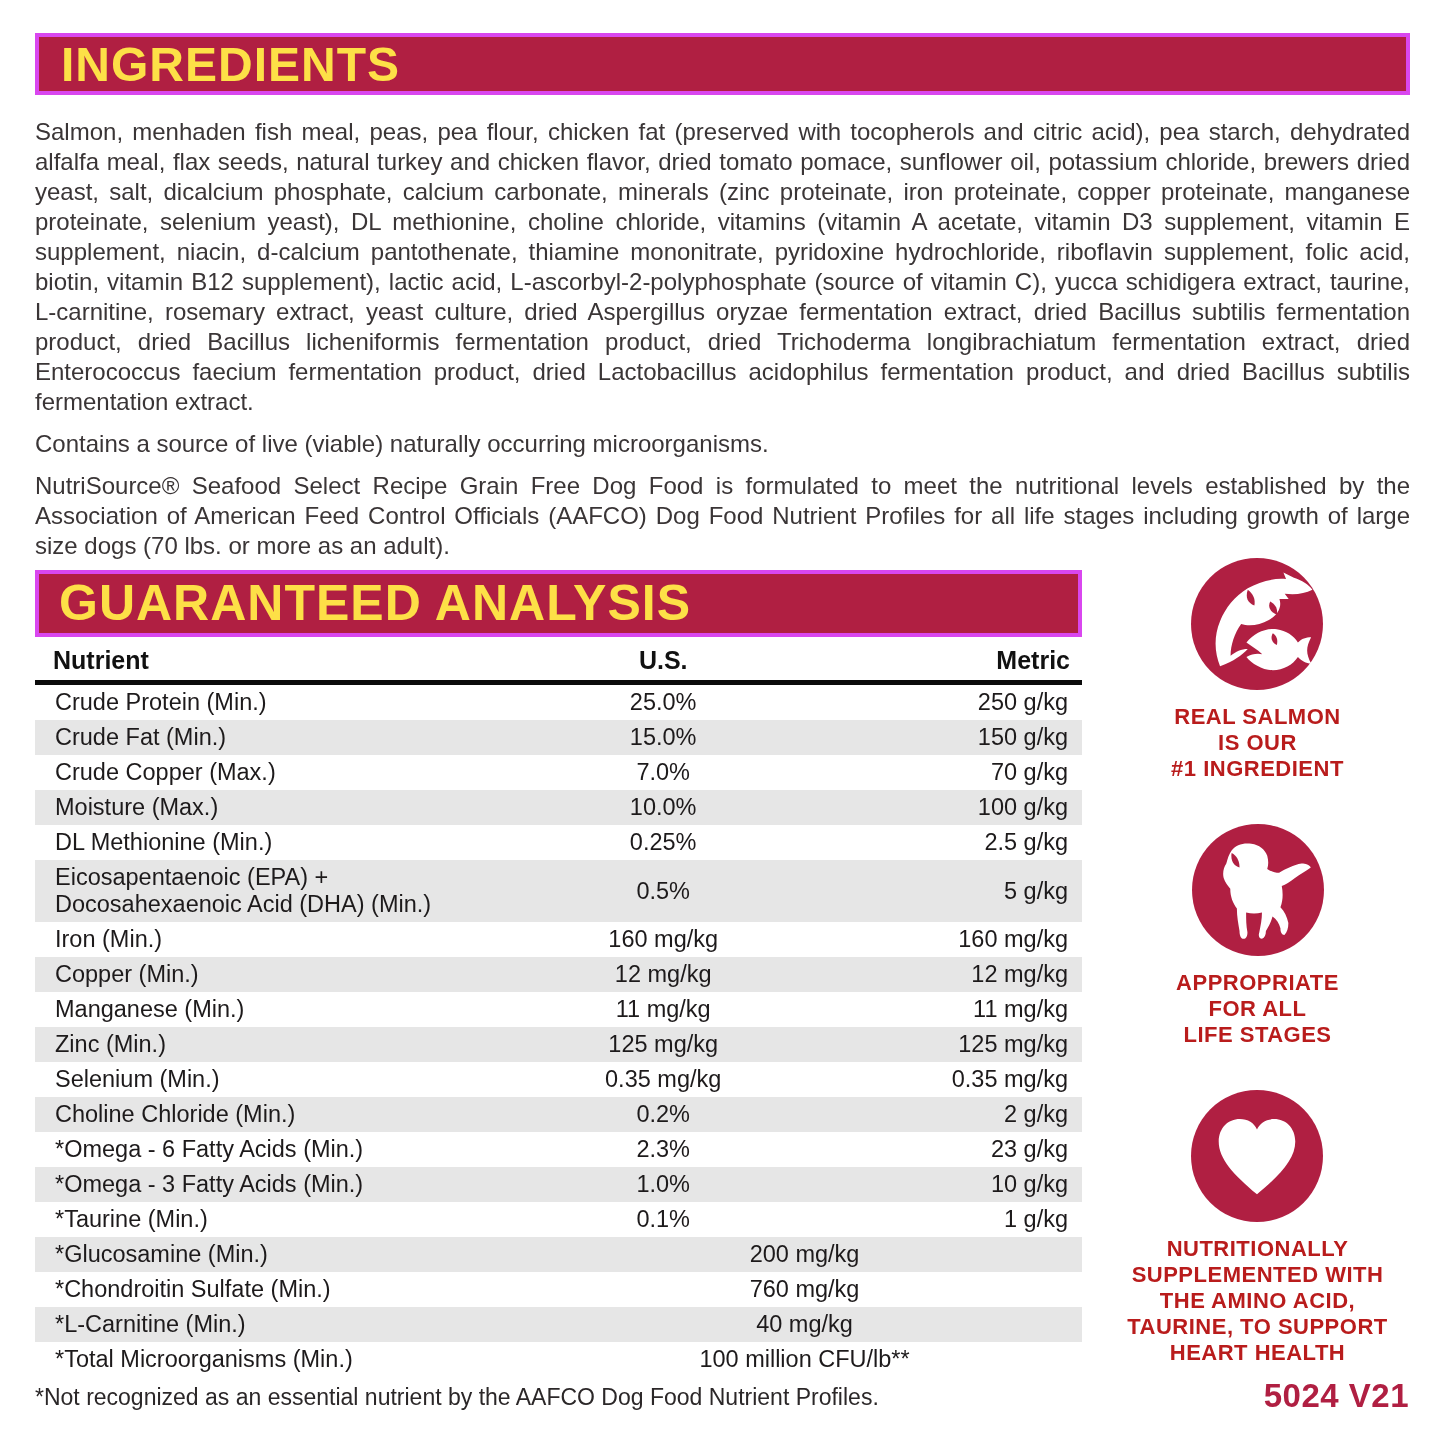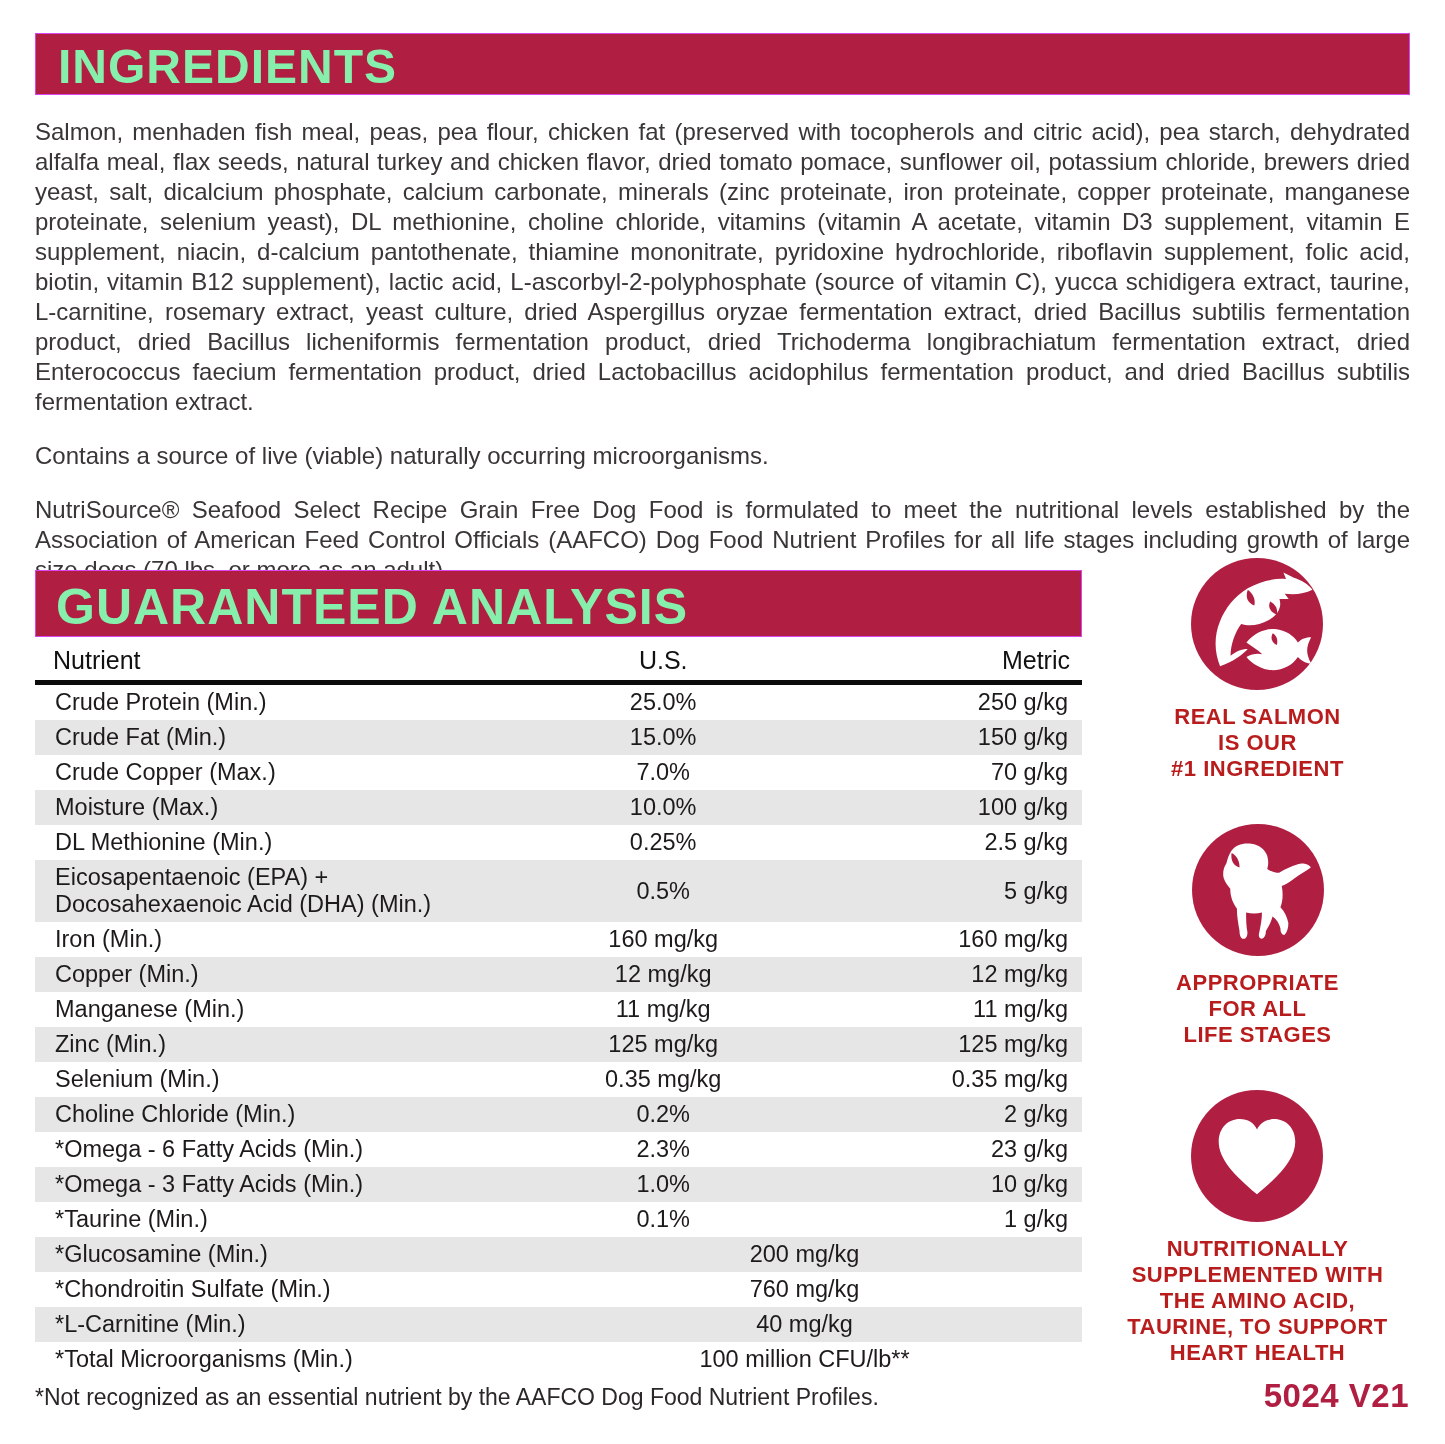--- a/index.html
+++ b/index.html
@@ -12,43 +12,43 @@
     position: relative;
     background: #ffffff;
     font-family: "Liberation Sans", sans-serif;
     color: #332f30;
     overflow: hidden;
   }
 
   
   .section-bar {
     background: #B01F42;
-    color: #86efac;
+    color: #fde047;
     font-weight: bold;
     display: flex;
-    align-items: flex-end;
+    align-items: flex-start;
     box-sizing: border-box;
-    border: 1px solid #d946ef;
+    border: 4px solid #d946ef;
   }
 
   
   #ingredients-section {
     position: absolute;
     left: 35px;
     top: 33px;
     width: 1375px;
   }
   #ingredients-bar {
     height: 62px;
     font-size: 48px;
     letter-spacing: 1px;
     padding-left: 22px;
   }
   .body-par {
-    margin-top: 24px;
+    margin-top: 12px;
     font-size: 24px;
     line-height: 30px;
     text-align: justify;
     color: #3a3536;
   }
   .body-par.first {
     margin-top: 22px;
   }
 
   
@@ -65,21 +65,21 @@
     padding-left: 20px;
   }
   table#analysis-table {
     width: 100%;
     border-collapse: collapse;
     margin-top: 2px;
     font-size: 23.5px;
     color: #1d1a1b;
   }
   #analysis-table thead th {
-    font-weight: normal;
+    font-weight: bold;
     padding: 7px 0 5px 0;
     border-bottom: 5px solid #0b0b0b;
     font-size: 25px;
     color: #111;
   }
   #analysis-table thead th.h-nutrient { text-align: left; padding-left: 18px; }
   #analysis-table thead th.h-us      { text-align: center; }
   #analysis-table thead th.h-metric  { text-align: right; padding-right: 12px; }
 
   #analysis-table tbody td {

